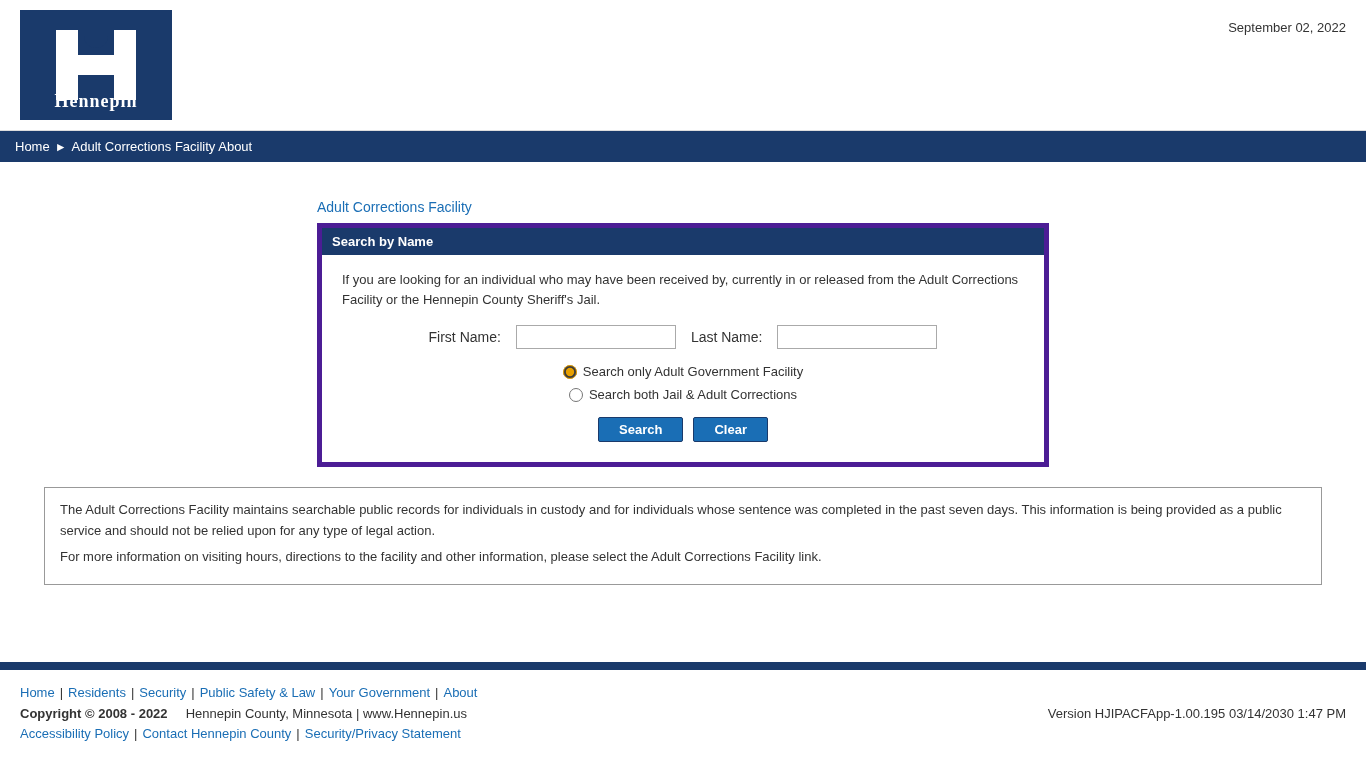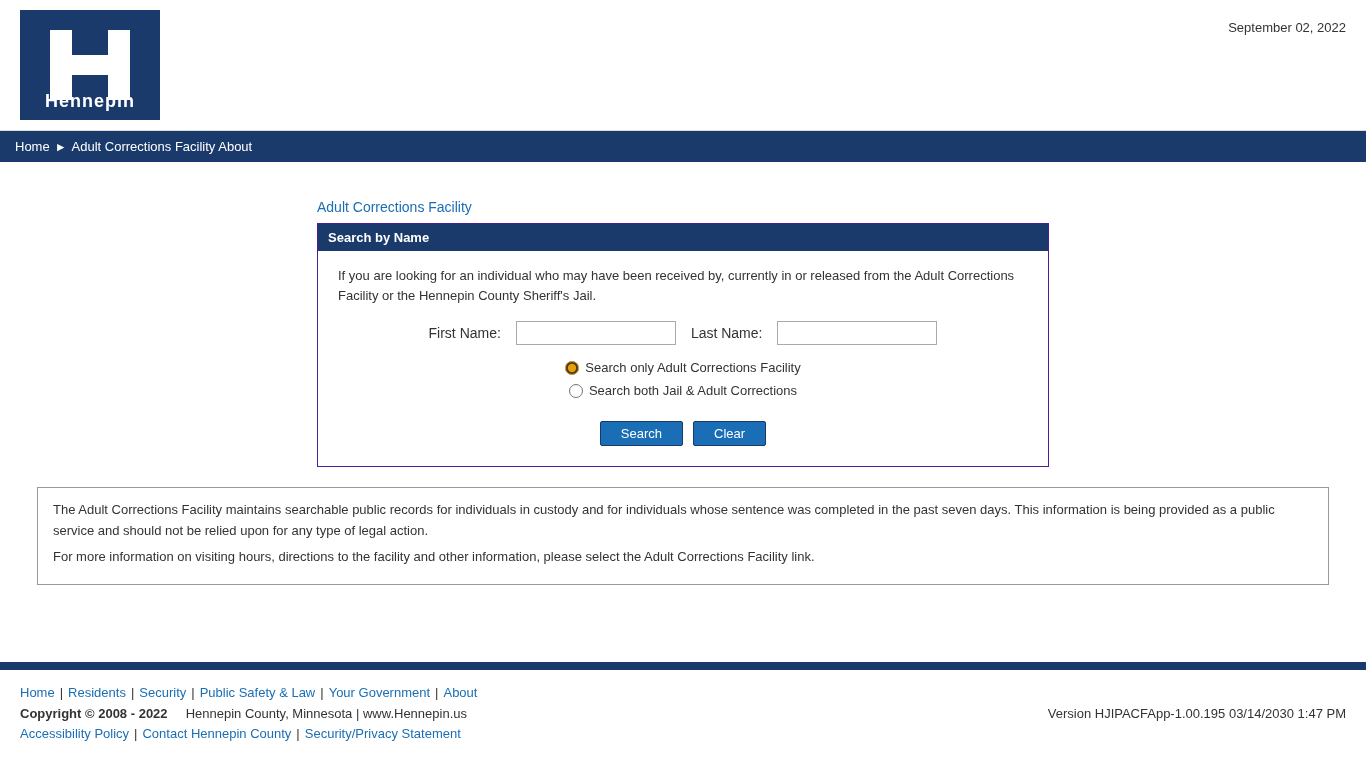--- a/index.html
+++ b/index.html
@@ -14,27 +14,28 @@
       background: #fff;
       border-bottom: 1px solid #ddd;
       min-height: 130px;
     }
     #logo-container {
       display: flex;
       align-items: center;
     }
     #logo-box {
       background: #1a3a6b;
-      width: 140px;
+      width: 152px;
       height: 110px;
       display: flex;
       align-items: center;
       justify-content: center;
       position: relative;
       overflow: hidden;
+      font-family: Liberation Serif, serif;
     }
     .logo-h-shape {
       position: relative;
       width: 80px;
       height: 70px;
     }
     .logo-left-col {
       position: absolute;
       left: 0;
       top: 0;
@@ -116,21 +117,21 @@
 
     #facility-title {
       color: #1a6eb5;
       font-size: 14px;
       margin-bottom: 8px;
       margin-left: 280px;
     }
 
     
     #search-panel {
-      border: 1px solid #4c1d95;
+      border: 5px solid #4c1d95;
       margin-left: 280px;
       margin-right: 280px;
       background: #fff;
     }
     #search-panel-header {
       background: #1a3a6b;
       color: #fff;
       font-size: 13px;
       font-weight: bold;
       padding: 6px 10px;
@@ -192,38 +193,37 @@
     
     #button-row {
       display: flex;
       align-items: center;
       justify-content: center;
       gap: 10px;
     }
     .action-button {
       padding: 4px 20px;
       font-size: 13px;
-      font-weight: normal;
+      font-weight: bold;
       cursor: pointer;
       border: 1px solid #1a3a6b;
       border-radius: 2px;
-      margin-top: 8px;
     }
     .search-btn {
       background: #1a6eb5;
       color: #fff;
     }
     .clear-btn {
       background: #1a6eb5;
       color: #fff;
     }
 
     
     #info-box {
-      margin: 20px 0;
+      margin: 20px 7px;
       border: 1px solid #999;
       padding: 12px 15px;
       font-size: 13px;
       color: #333;
       line-height: 1.6;
     }
     #info-box p { margin-bottom: 5px; }
 
     
     #footer-divider {
@@ -315,21 +315,21 @@
       <div id="name-fields">
         <label class="field-label">First Name:</label>
         <input type="text" class="name-input" style="">
         <label class="field-label">Last Name:</label>
         <input type="text" class="name-input" style="">
       </div>
 
       <div id="radio-group">
         <div class="radio-item">
           <input type="radio" name="search-type" id="radio1" checked="" style="">
-          <label class="radio-label" for="radio1">Search only Adult Corrections Facility</label>
+          <label class="radio-label" for="radio1">Search only Adult Government Facility</label>
         </div>
         <div class="radio-item">
           <input type="radio" name="search-type" id="radio2" style="">
           <label class="radio-label" for="radio2">Search both Jail &amp; Adult Corrections</label>
         </div>
       </div>
 
       <div id="button-row">
         <button class="action-button search-btn">Search</button>
         <button class="action-button clear-btn">Clear</button>

